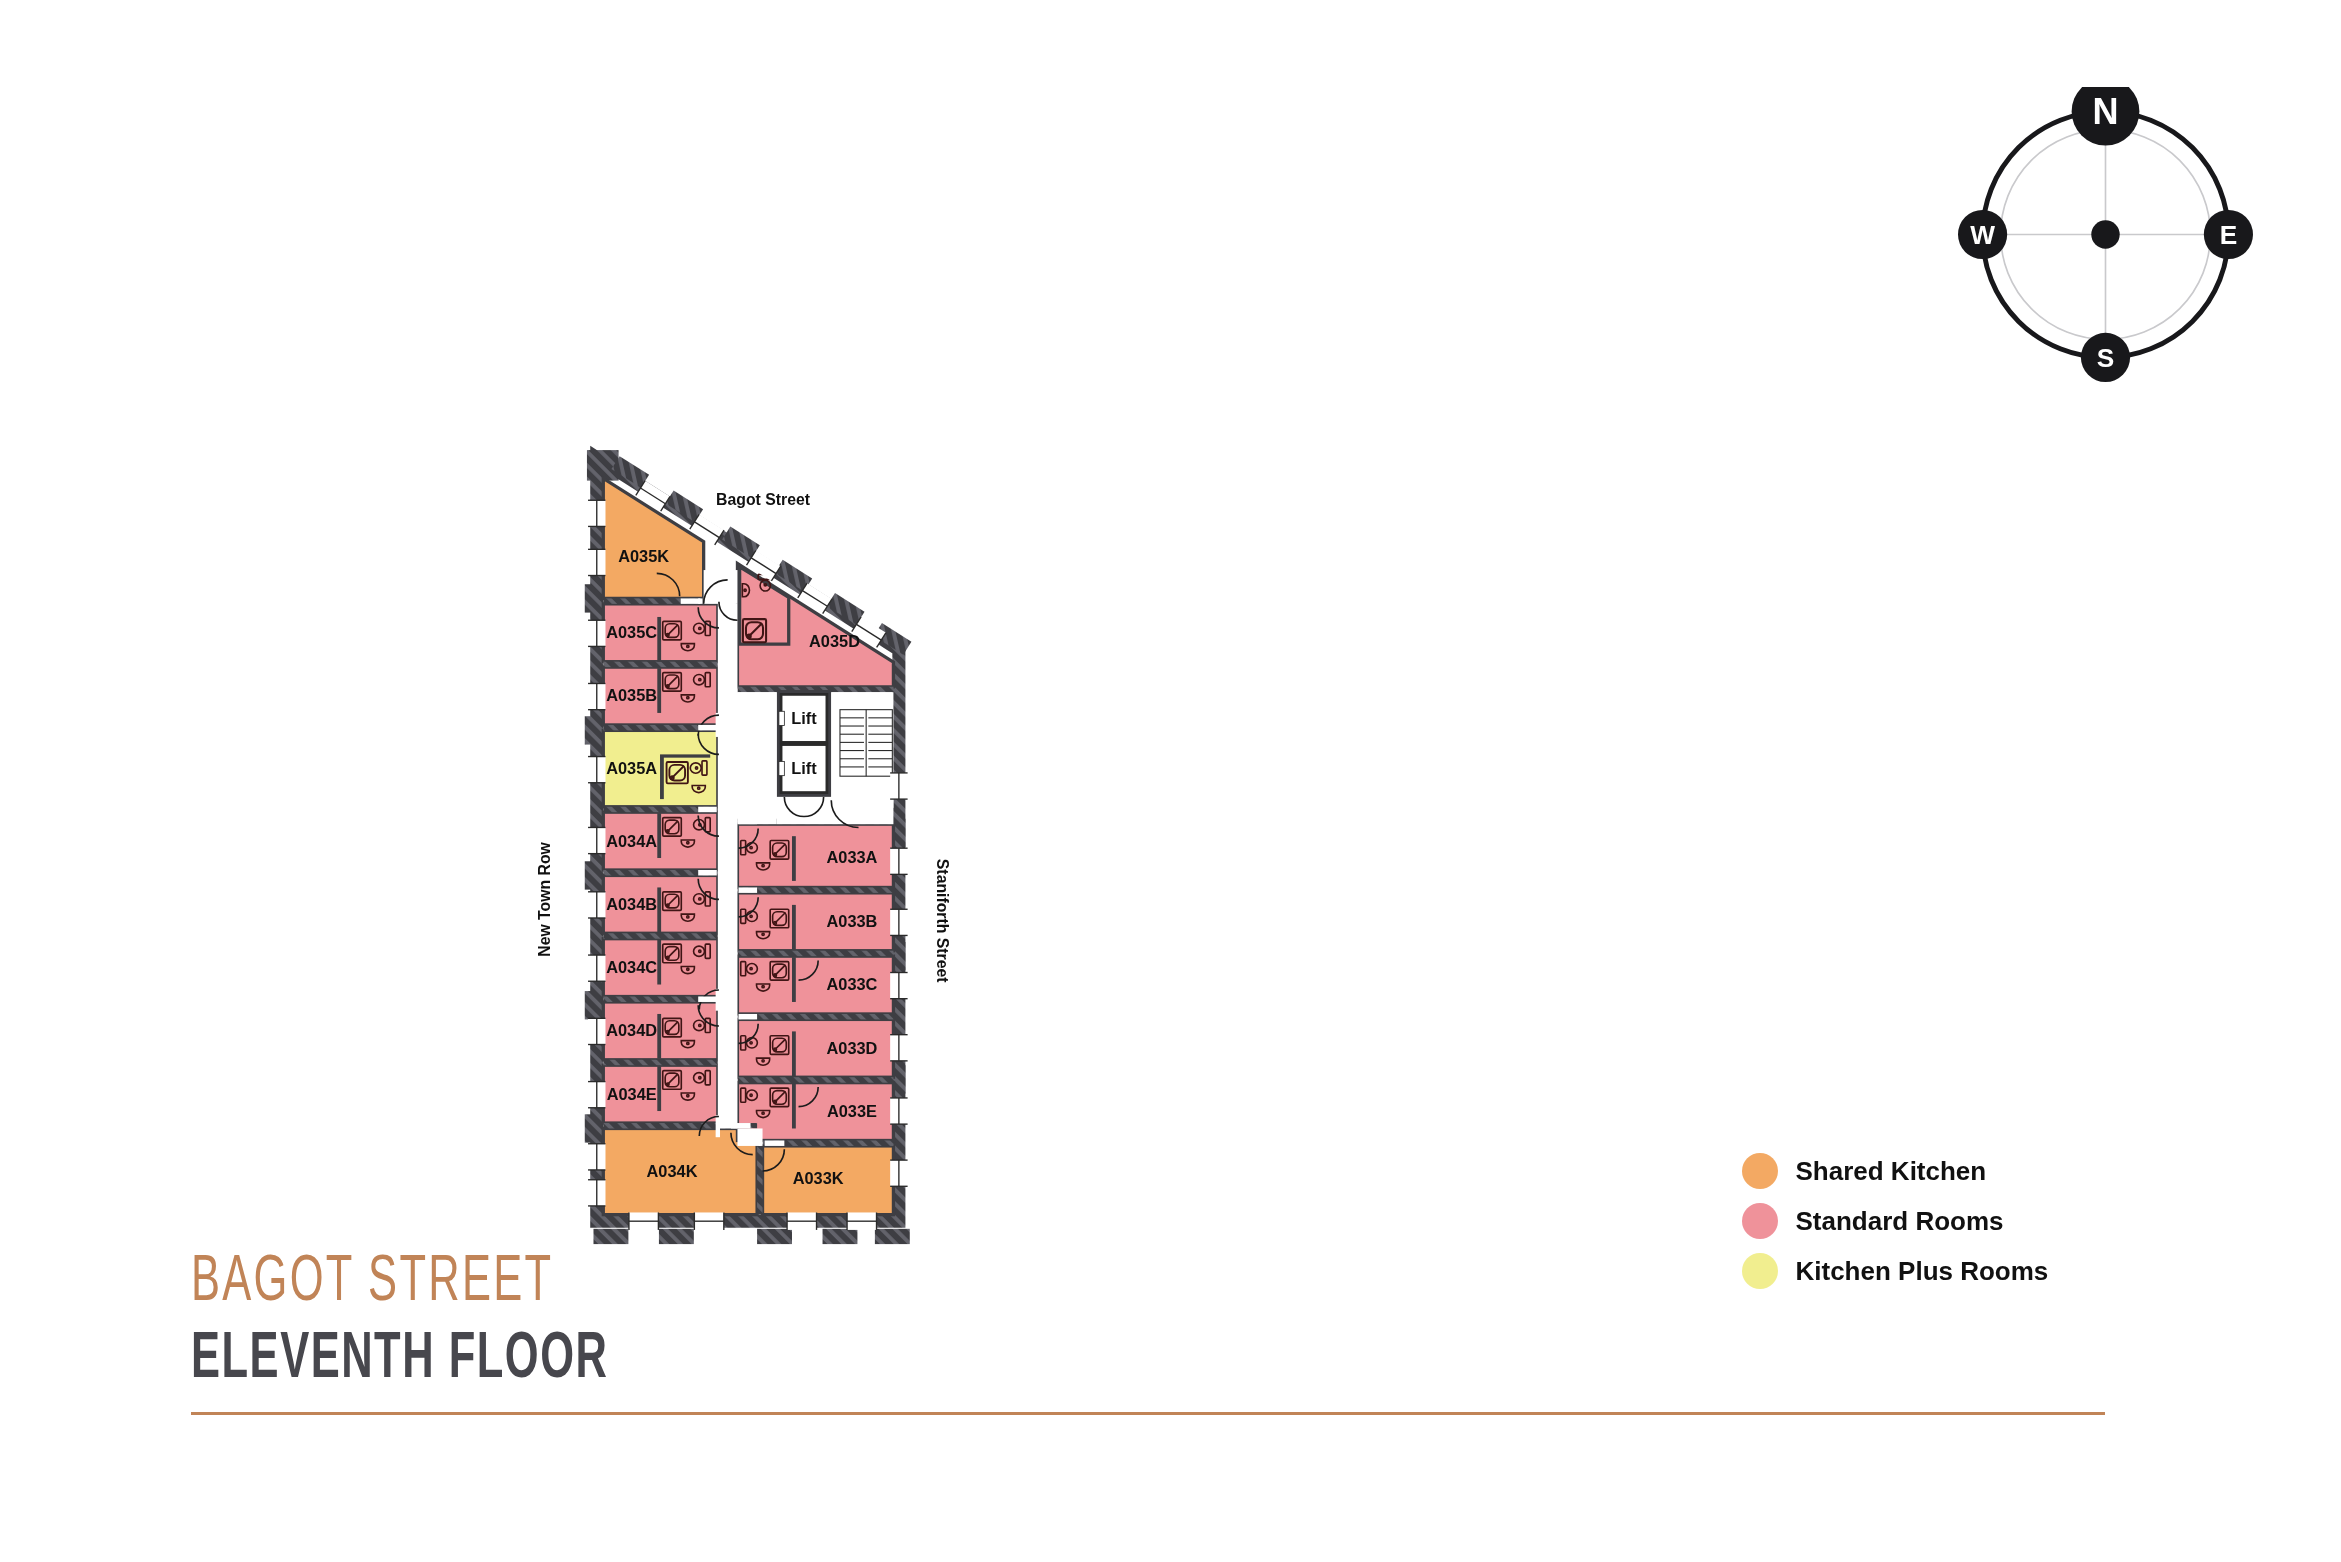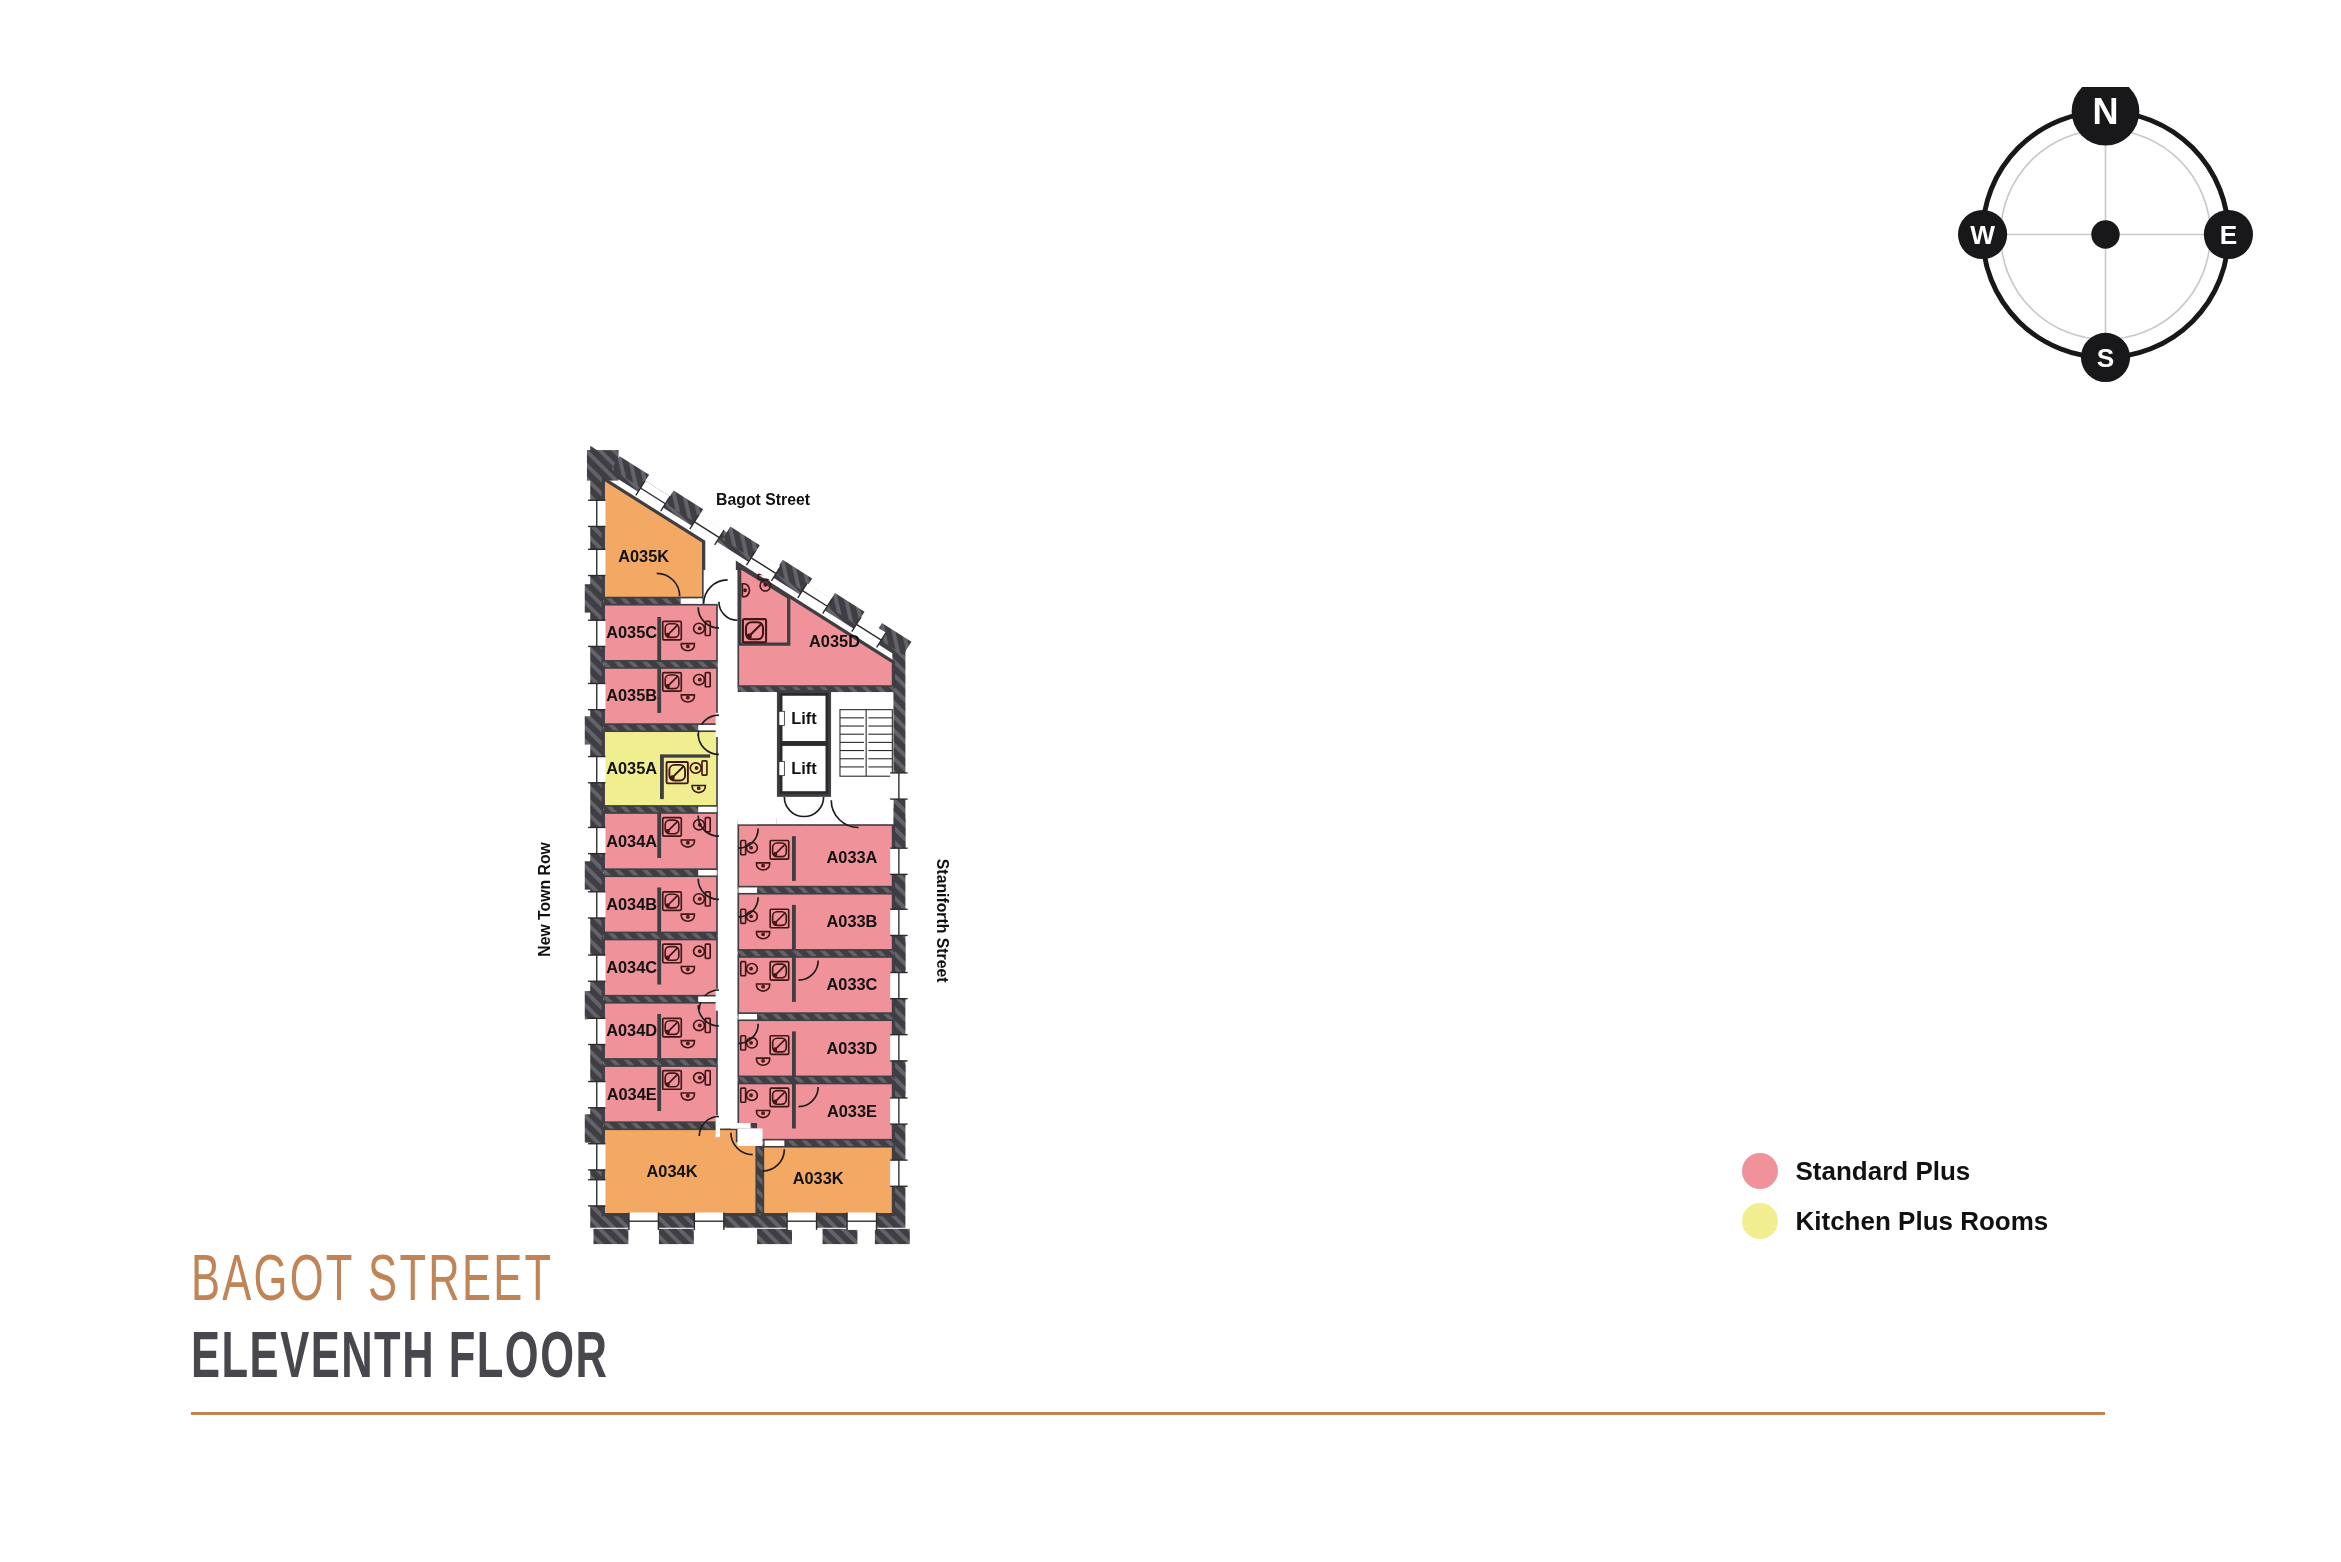--- a/index.html
+++ b/index.html
@@ -348,21 +348,25 @@
 </svg>
 
 <div id="title-block" class="abs">
   <span id="title-line1" class="title-line">BAGOT STREET</span>
   <span id="title-line2" class="title-line">ELEVENTH FLOOR</span>
 </div>
 <div id="title-rule" class="abs"></div>
 
 <div id="legend" class="abs">
   <div class="legend-row">
+    <span class="legend-swatch sw-shared_kitchen"></span>
+    <span class="legend-label">Shared Kitchen</span>
+  </div>
+  <div class="legend-row">
     <span class="legend-swatch sw-standard"></span>
-    <span class="legend-label">Standard Plus</span>
+    <span class="legend-label">Standard Rooms</span>
   </div>
   <div class="legend-row">
     <span class="legend-swatch sw-standard_plus"></span>
     <span class="legend-label">Kitchen Plus Rooms</span>
   </div>
 </div>
 
 
 </body></html>

